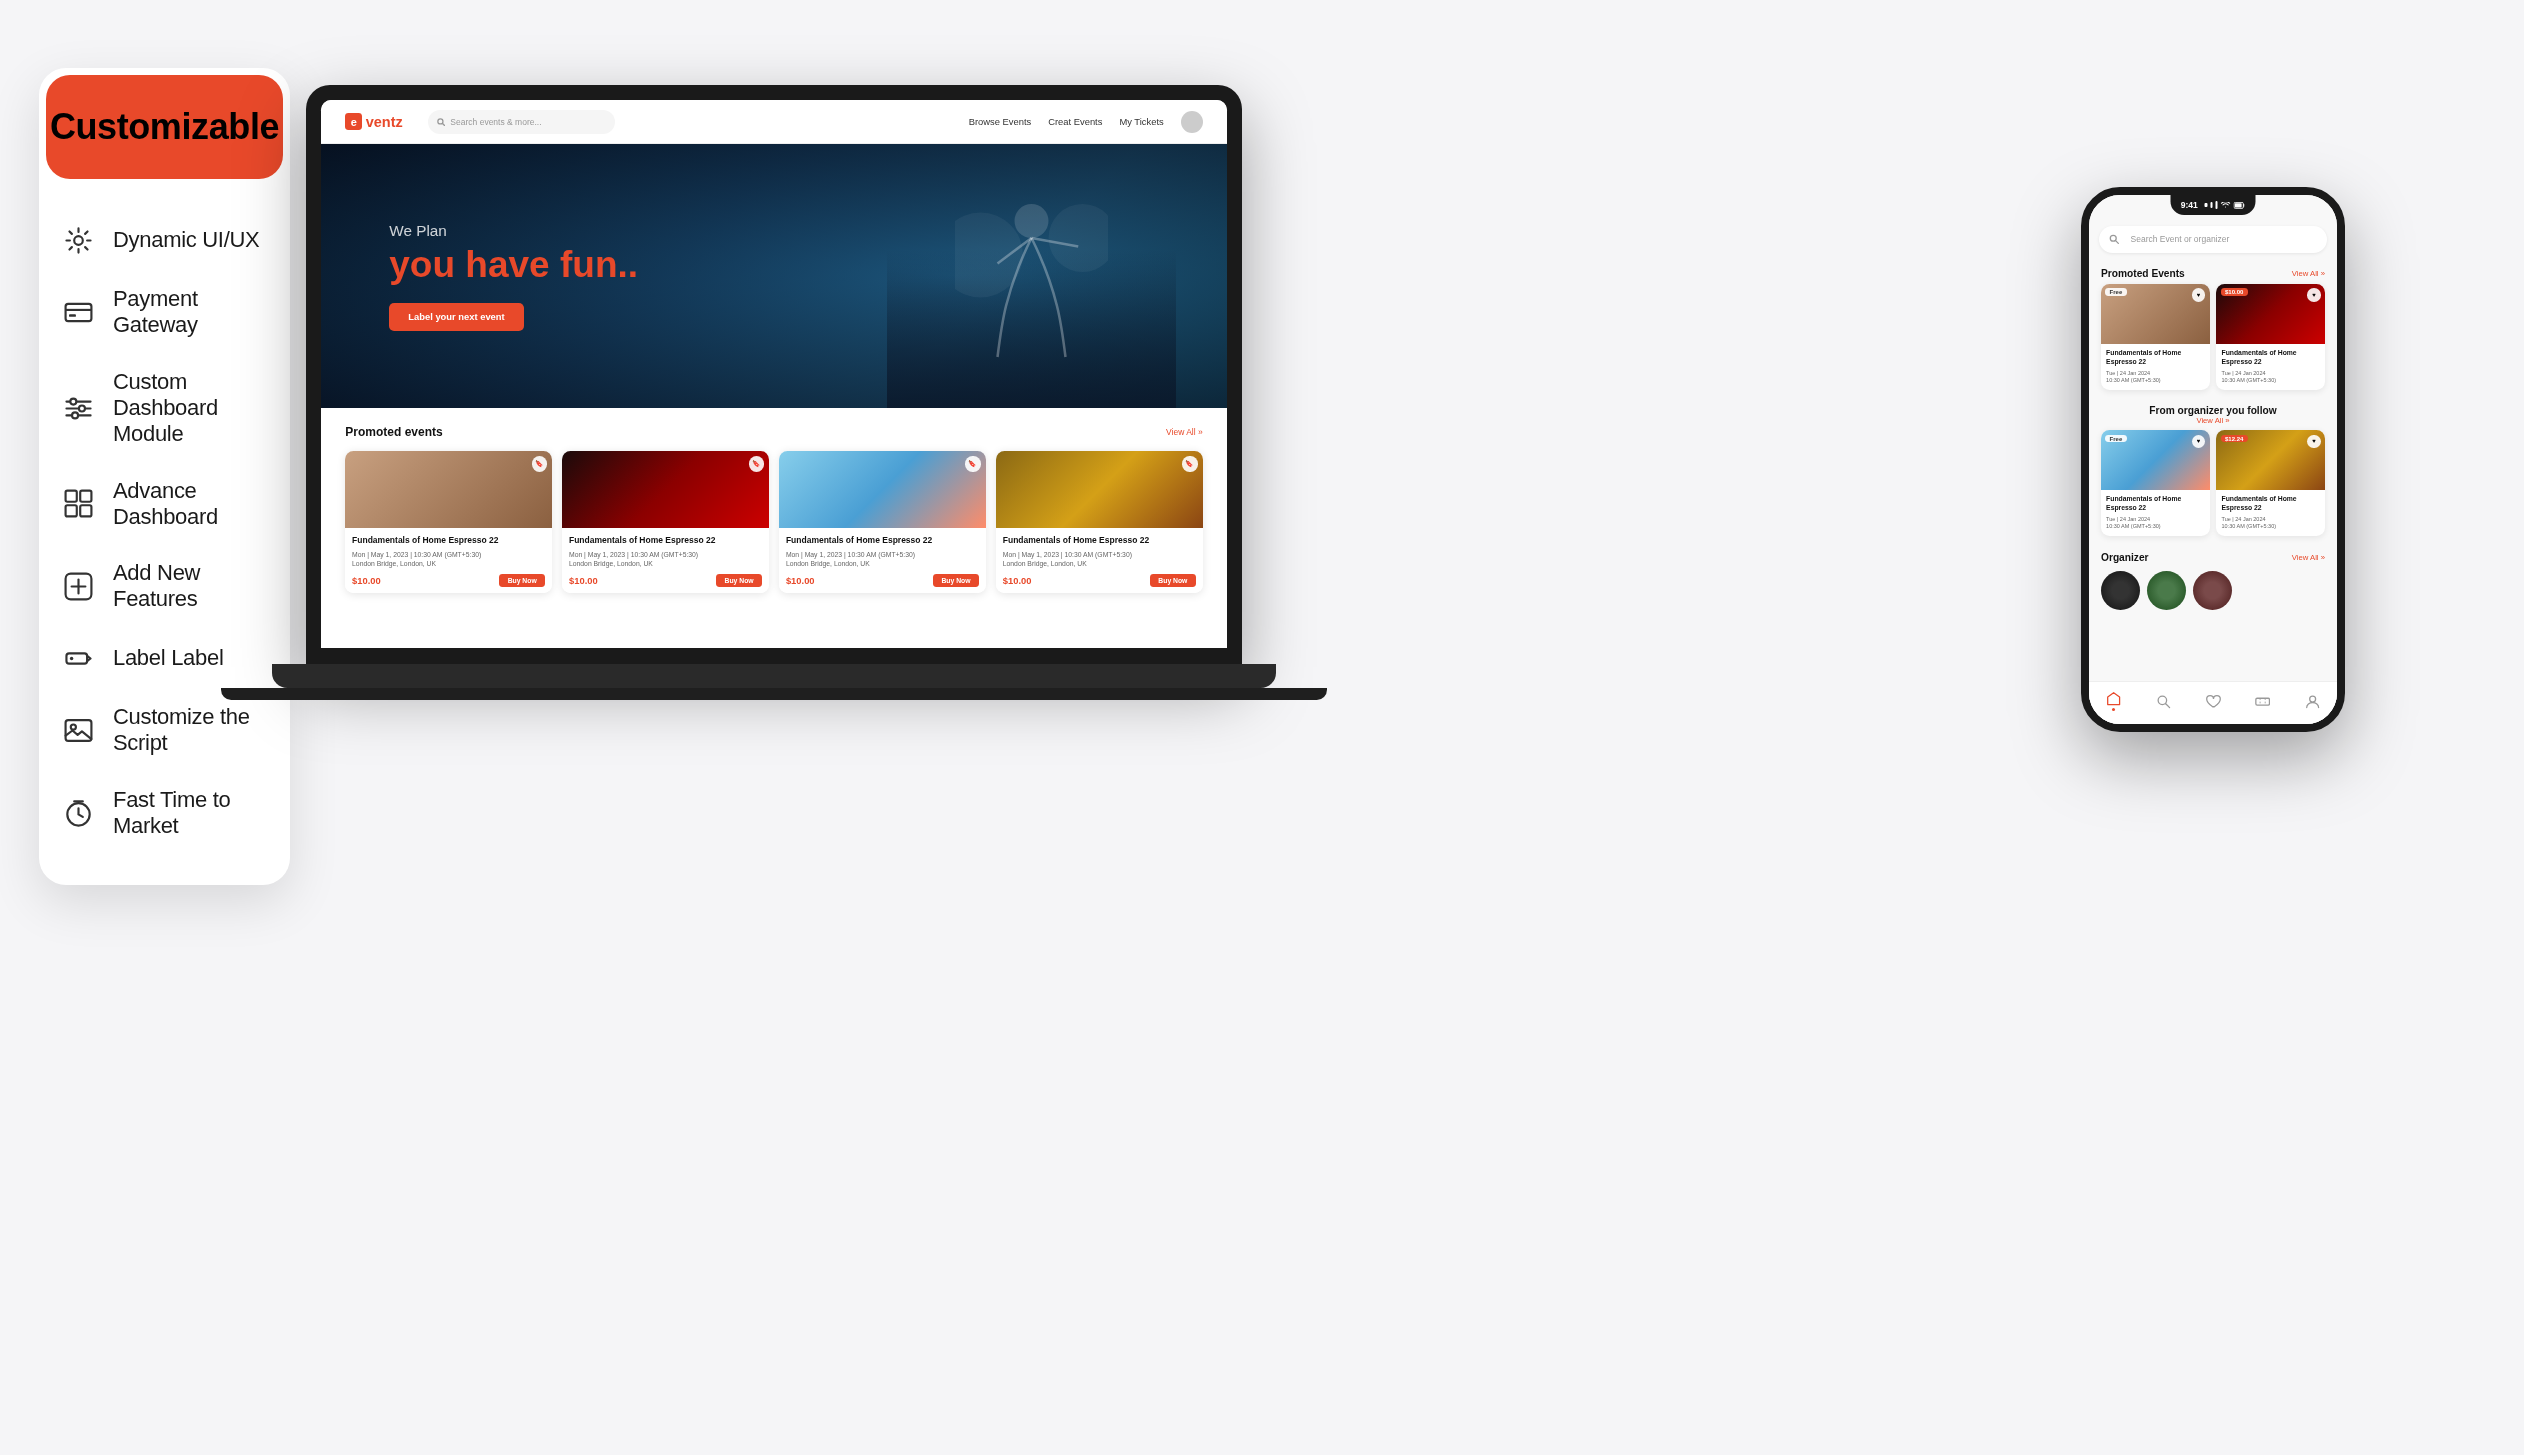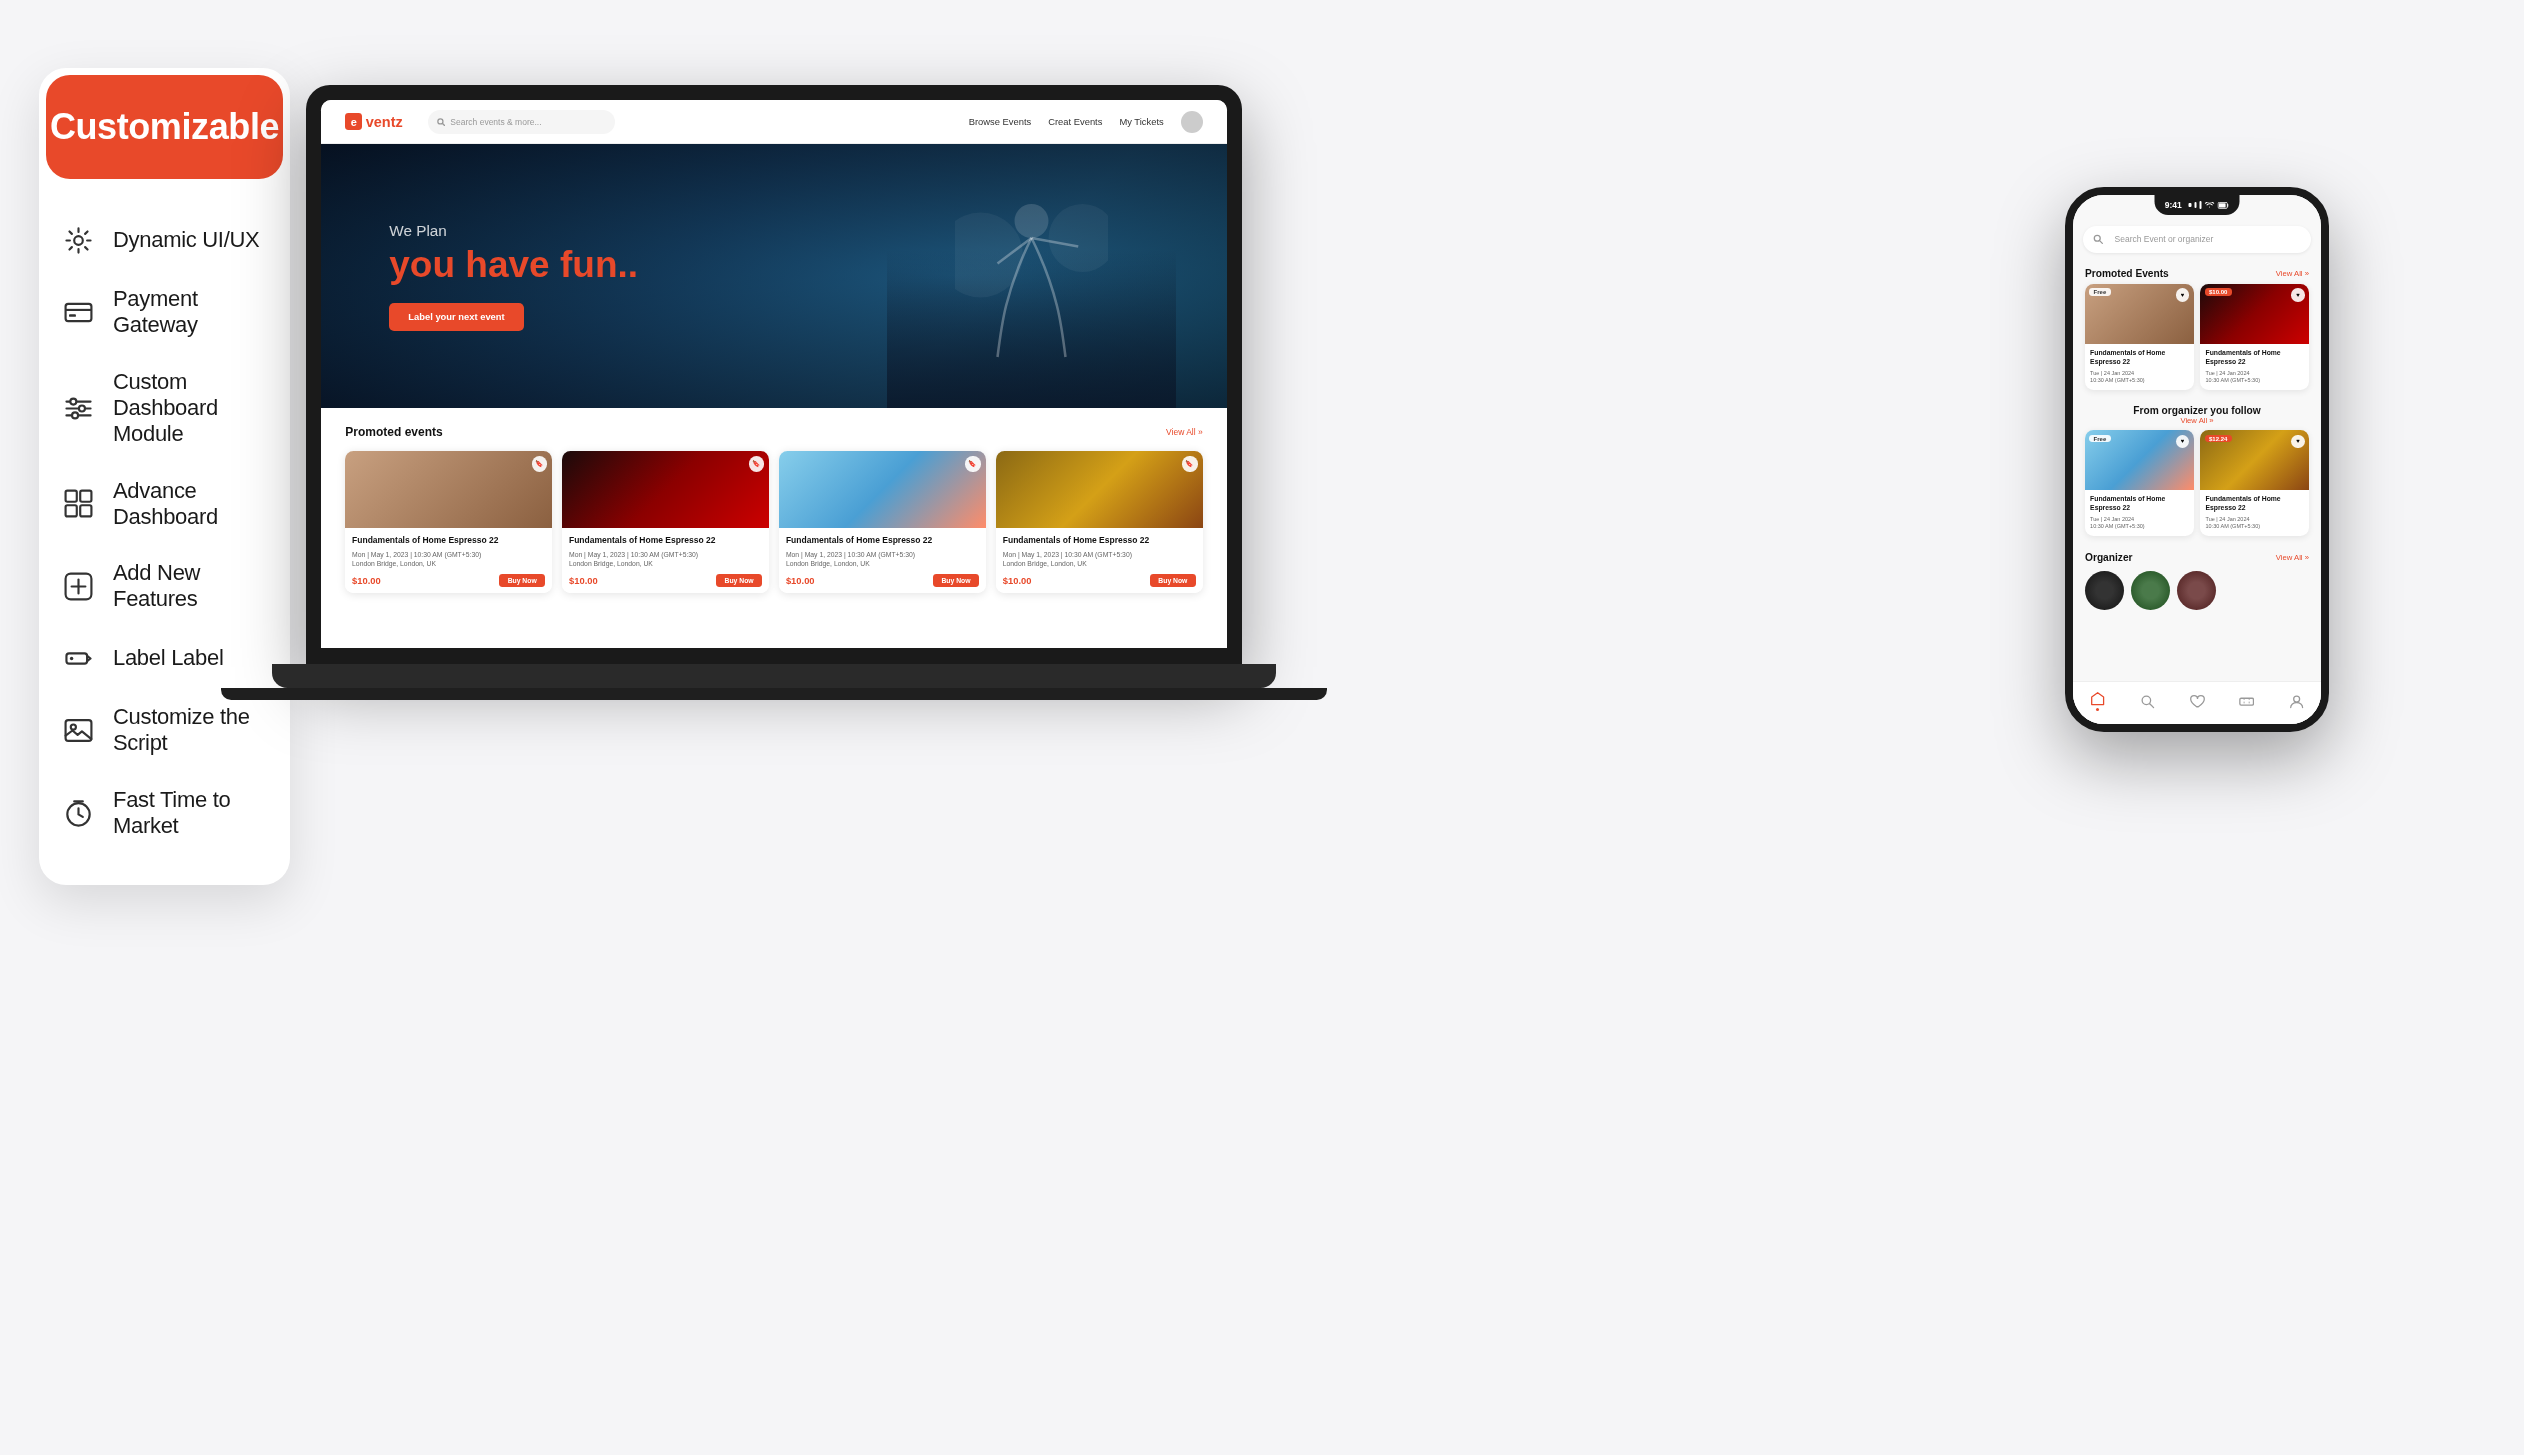--- a/index.html
+++ b/index.html
@@ -24,21 +24,21 @@
       overflow: hidden;
     }
     .left-card-header {
       background: #E8492A;
       border-radius: 24px;
       margin: 6.8px;
       padding: 31px 0;
       text-align: center;
     }
     .left-card-header-title {
-      color: #ffffff;
+      color: #000000;
       font-size: 36px;
       font-weight: 700;
       letter-spacing: -0.4px;
     }
     .left-card-menu {
       padding: 24px 24px 31px;
     }
     .menu-item {
       display: flex;
       align-items: center;
@@ -304,21 +304,21 @@
       padding: 3.4px 8.5px;
       border-radius: 3.4px;
       font-size: 6.8px;
       font-weight: 600;
       cursor: pointer;
     }
 
     
     .phone-wrapper {
       position: absolute;
-      right: 192px;
+      right: 176px;
       top: 187px;
       width: 268px;
       height: 553px;
     }
     .phone-outer {
       width: 264px;
       height: 545px;
       background: #fff;
       border-radius: 39px;
       box-shadow: 0 25.5px 68px rgba(0,0,0,0.35);

